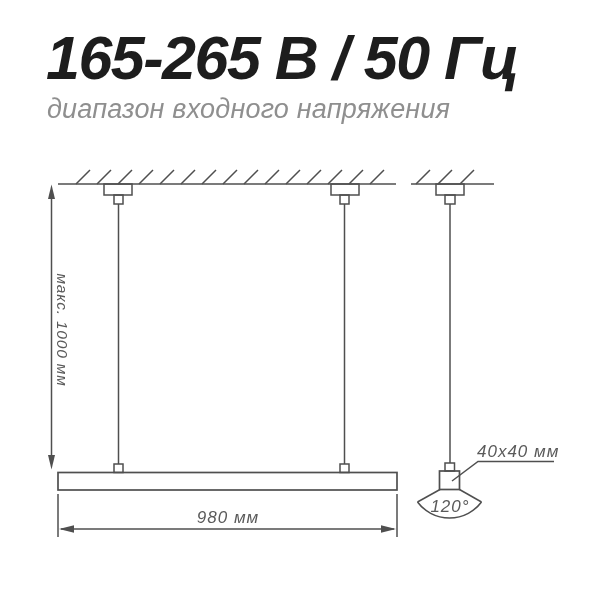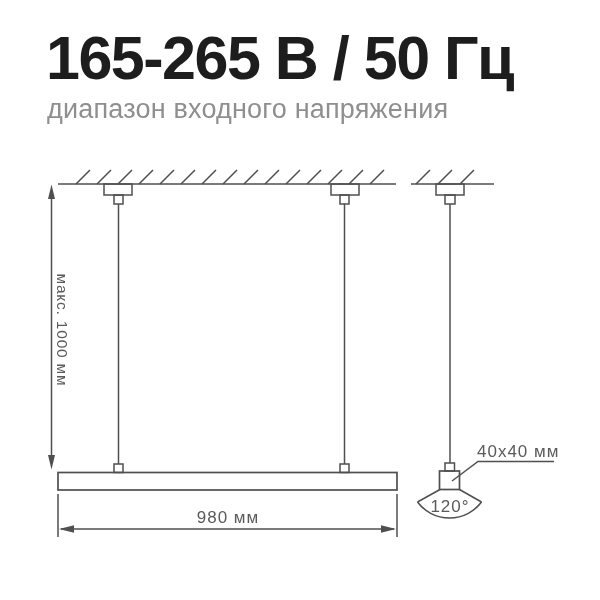--- a/index.html
+++ b/index.html
@@ -9,20 +9,21 @@
     height: 600px;
     background: #ffffff;
     overflow: hidden;
     font-family: "Liberation Sans", sans-serif;
   }
   #page {
     position: relative;
     width: 600px;
     height: 563px;
     background: #ffffff;
+    font-style: italic;
   }
   .header {
     position: absolute;
     left: 46px;
     top: 28px;
     width: 540px;
   }
   .title {
     margin: 0;
     font-size: 61px;

